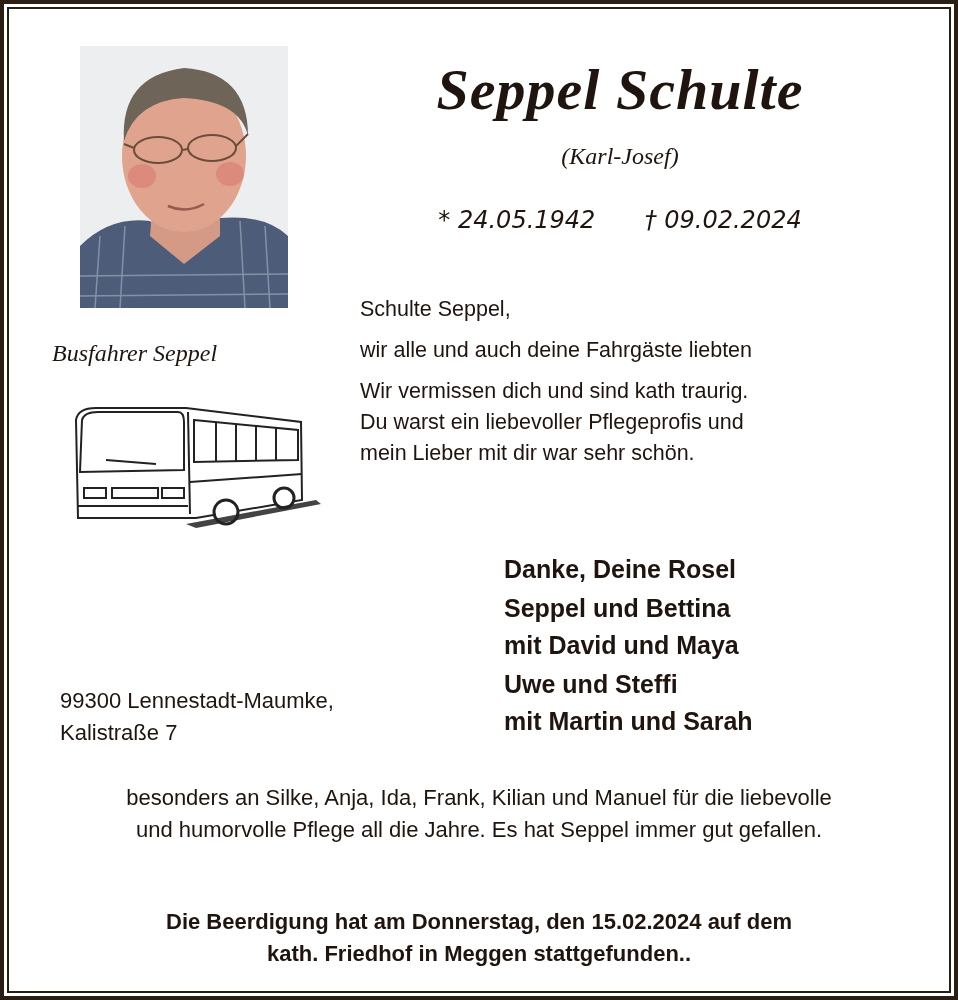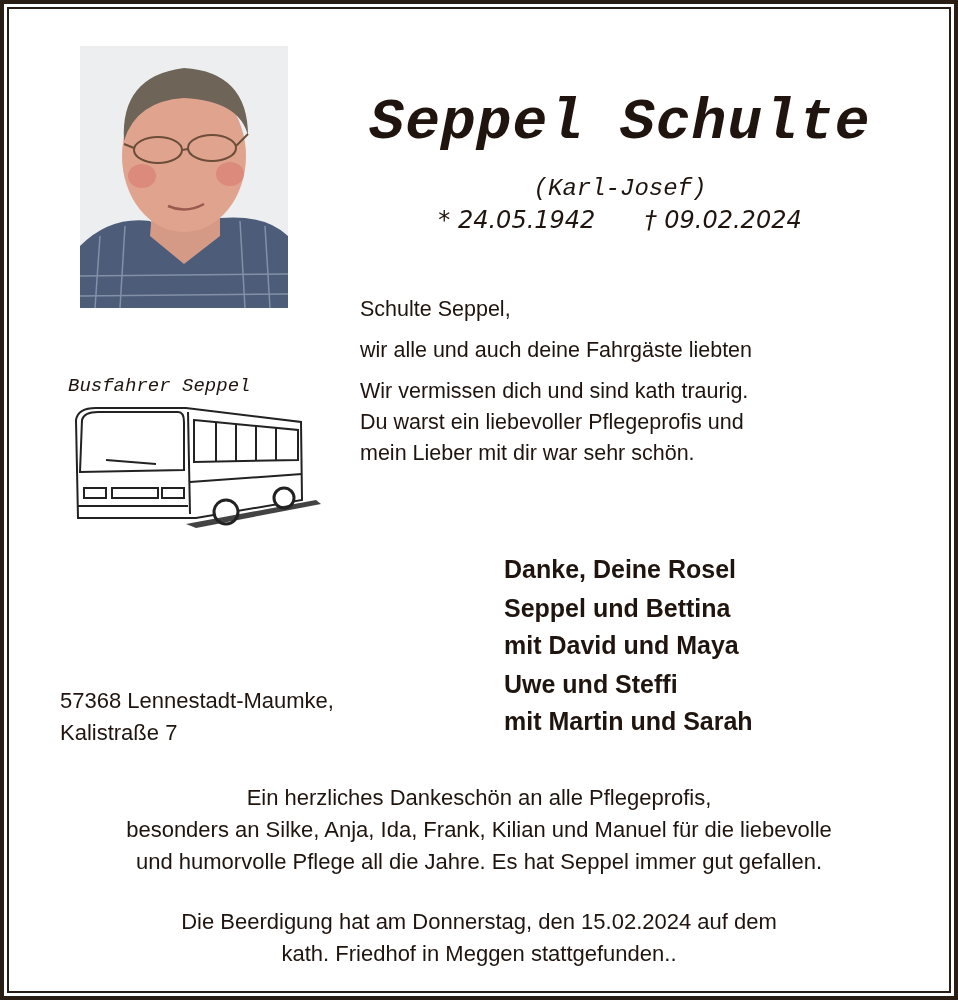--- a/index.html
+++ b/index.html
@@ -1,36 +1,36 @@
 <!DOCTYPE html>
 <html><head>
   <meta charset="utf-8">
   <style>
     html, body { margin: 0; padding: 0; background: #ffffff; }
     body { width: 958px; height: 1000px; position: relative; overflow: hidden; color: #1f140e; }
     .frame-outer { position: absolute; left: 0; top: 0; width: 958px; height: 1000px; box-sizing: border-box; border: 4px solid #2a1d14; }
     .frame-inner { position: absolute; left: 7px; top: 7px; right: 7px; bottom: 7px; box-sizing: border-box; border: 2px solid #2a1d14; }
     .abs { position: absolute; }
-    .script { font-family: Liberation Mono, monospace; font-style: italic; color: #1f140e; margin-top: 33px; }
+    .script { font-family: Liberation Serif, serif; font-style: italic; color: #1f140e; }
     .sans { font-family: "Liberation Sans", sans-serif; color: #1f140e; }
     .title { left: 360px; top: 52px; width: 520px; text-align: center; font-size: 58px; font-weight: bold; letter-spacing: 1px; line-height: 76px; }
     .subname { left: 360px; top: 140px; width: 520px; text-align: center; font-size: 24px; line-height: 32px; }
     .dates { left: 360px; top: 203px; width: 520px; text-align: center; font-size: 24px; line-height: 34px; font-style: italic; font-family: "DejaVu Sans", sans-serif; }
     .dates .gap { display: inline-block; width: 34px; }
     .photo { left: 80px; top: 46px; width: 208px; height: 262px; overflow: hidden; background: #eef0f2; }
-    .caption { left: 68px; top: 336px; width: 260px; font-size: 19px; line-height: 34px; }
+    .caption { left: 52px; top: 336px; width: 260px; font-size: 24px; line-height: 34px; }
     .bus { left: 66px; top: 400px; width: 260px; height: 140px; }
     .letter { left: 360px; top: 294px; width: 580px; font-size: 21.5px; line-height: 31px; }
     .letter p { margin: 0 0 10px 0; }
     .family { left: 504px; top: 551px; width: 420px; font-size: 25px; line-height: 37px; }
     .family p { margin: 0 0 0 0; font-weight: bold; }
     .family .grp { margin-bottom: 2px; }
     .address { left: 60px; top: 685px; width: 380px; font-size: 22px; line-height: 32px; }
     .thanks { left: 30px; top: 782px; width: 898px; text-align: center; font-size: 22px; line-height: 32px; }
-    .funeral { left: 30px; top: 906px; width: 898px; text-align: center; font-size: 22px; line-height: 32px; }
+    .funeral { left: 30px; top: 906px; width: 898px; text-align: center; font-size: 22px; line-height: 32px; font-weight: bold; }
     .line { display: block; }
   </style>
 </head>
 <body>
 
 <div class="frame-outer"></div>
 <div class="frame-inner"></div>
 
 <div class="abs photo">
   <svg width="208" height="262" viewBox="0 0 208 262" xmlns="http://www.w3.org/2000/svg">
@@ -132,26 +132,25 @@
     <span class="line">Seppel und Bettina</span>
     <span class="line">mit David und Maya</span>
   </p>
   <p class="grp">
     <span class="line">Uwe und Steffi</span>
     <span class="line">mit Martin und Sarah</span>
   </p>
 </div>
 
 <div class="abs sans address">
-  <span class="line">57368 Lennestadt-Maumke,</span>
+  <span class="line">99300 Lennestadt-Maumke,</span>
   <span class="line">Kalistraße 7</span>
 </div>
 
 <div class="abs sans thanks">
-  <span class="line">Ein herzliches Dankeschön an alle Pflegeprofis,</span>
   <span class="line">besonders an Silke, Anja, Ida, Frank, Kilian und Manuel für die liebevolle</span>
   <span class="line">und humorvolle Pflege all die Jahre. Es hat Seppel immer gut gefallen.</span>
 </div>
 
 <div class="abs sans funeral">
   <span class="line">Die Beerdigung hat am Donnerstag, den 15.02.2024 auf dem</span>
   <span class="line">kath. Friedhof in Meggen stattgefunden..</span>
 </div>
 
 </body></html>

